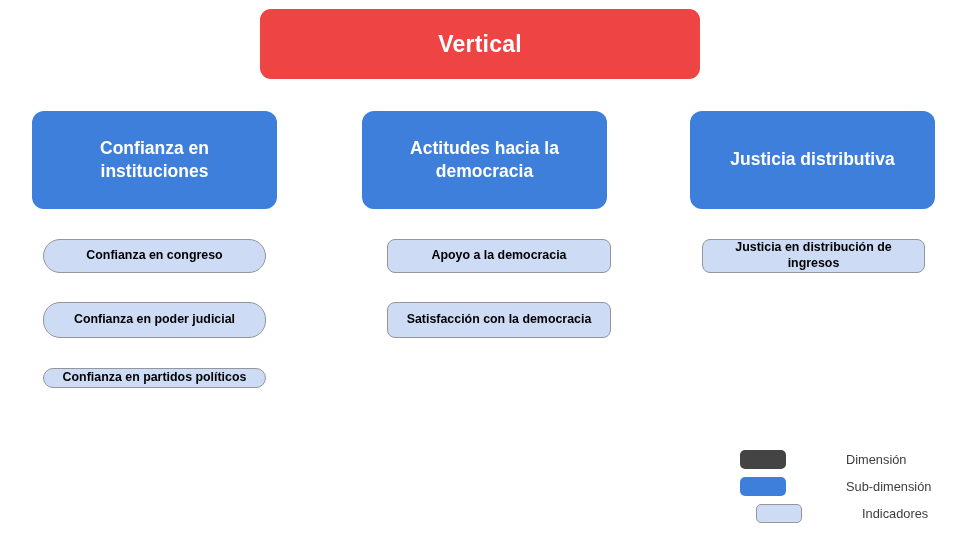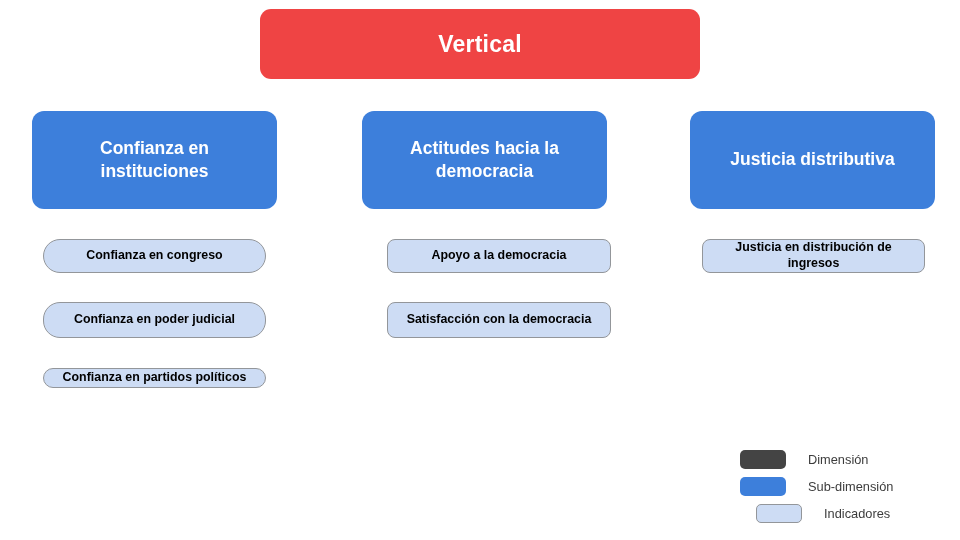--- a/index.html
+++ b/index.html
@@ -77,21 +77,21 @@
   .col-1{left:372px;width:224px;margin-left:15px;}
   .col-2{left:702px;width:223px;}
 
   
   .row-0{top:239px;height:34px;}
   .row-1{top:302px;height:36px;}
   .row-2{top:368px;height:20px;}
 
   
   .legend{position:absolute;left:740px;top:447px;width:215px;height:80px;}
-  .legend-row{position:absolute;left:0;height:20px;display:flex;align-items:center;}
+  .legend-row{position:absolute;left:0;height:20px;display:flex;align-items:center;gap:38px;}
   .legend-row.r0{top:2px;}
   .legend-row.r1{top:29px;}
   .legend-row.r2{top:56px;padding-left:16px;}
   .legend-swatch{
     width:46px;height:19px;border-radius:5px;box-sizing:border-box;flex:0 0 auto;
   }
   .legend-swatch.dark{background:#444444;}
   .legend-swatch.blue{background:#3d7fdb;}
   .legend-swatch.light{background:#cddcf4;border:1px solid #93969a;}
   .legend-label{

